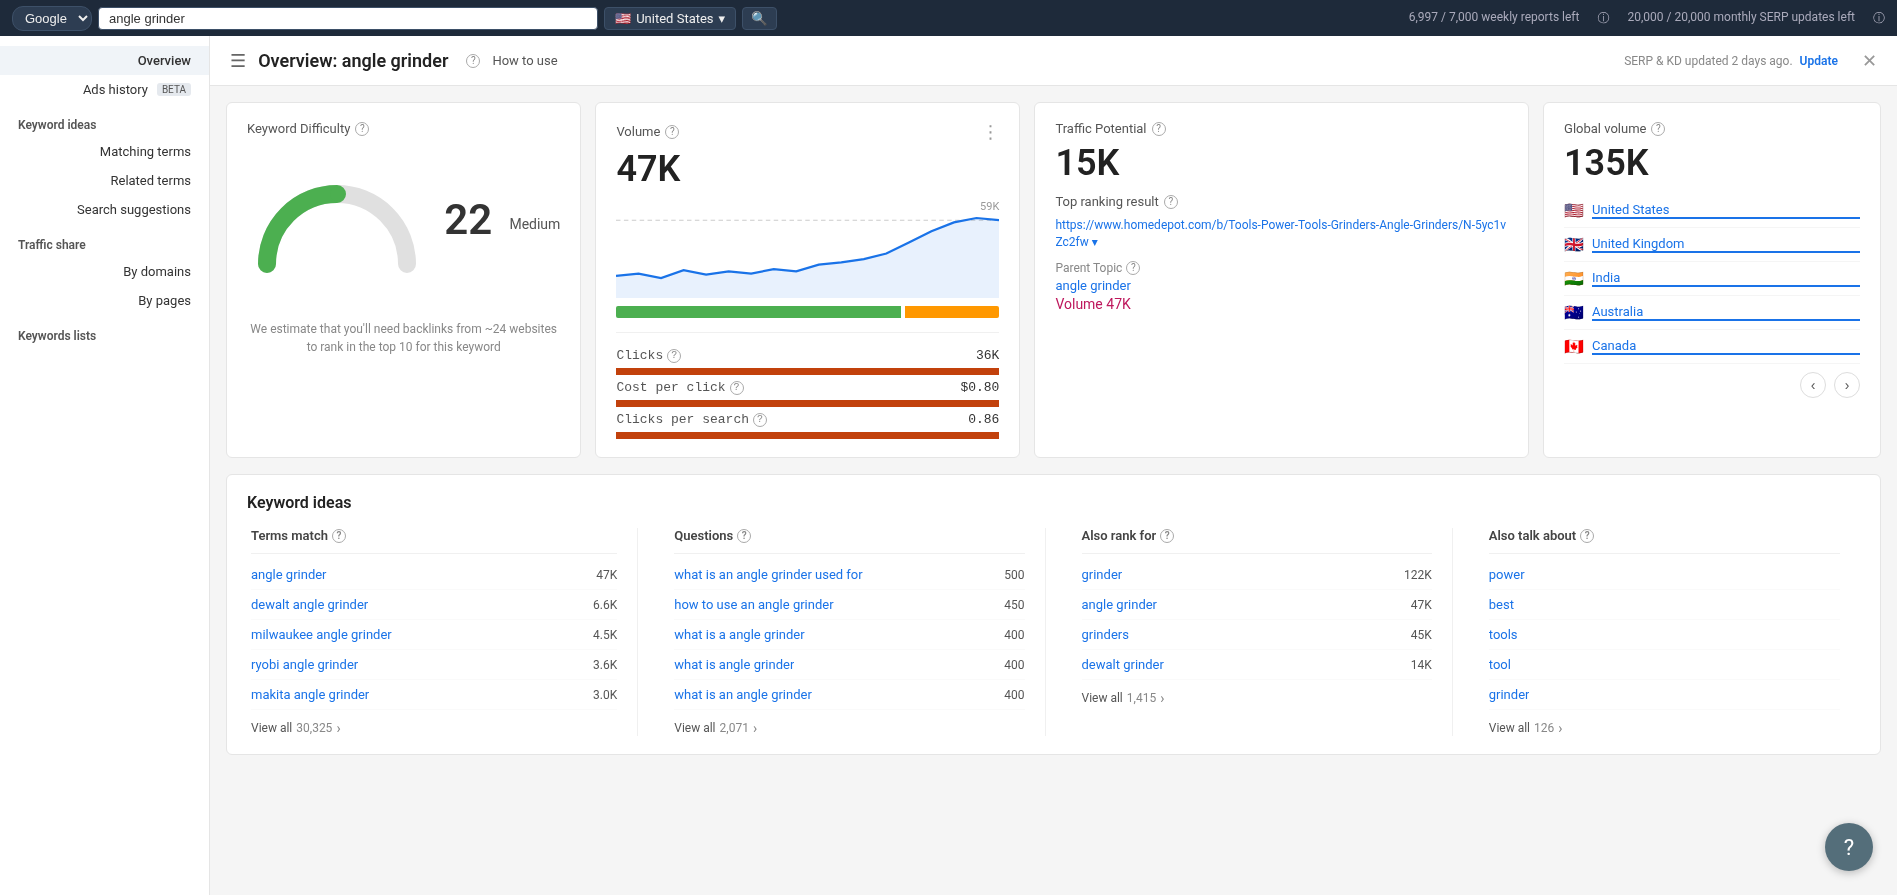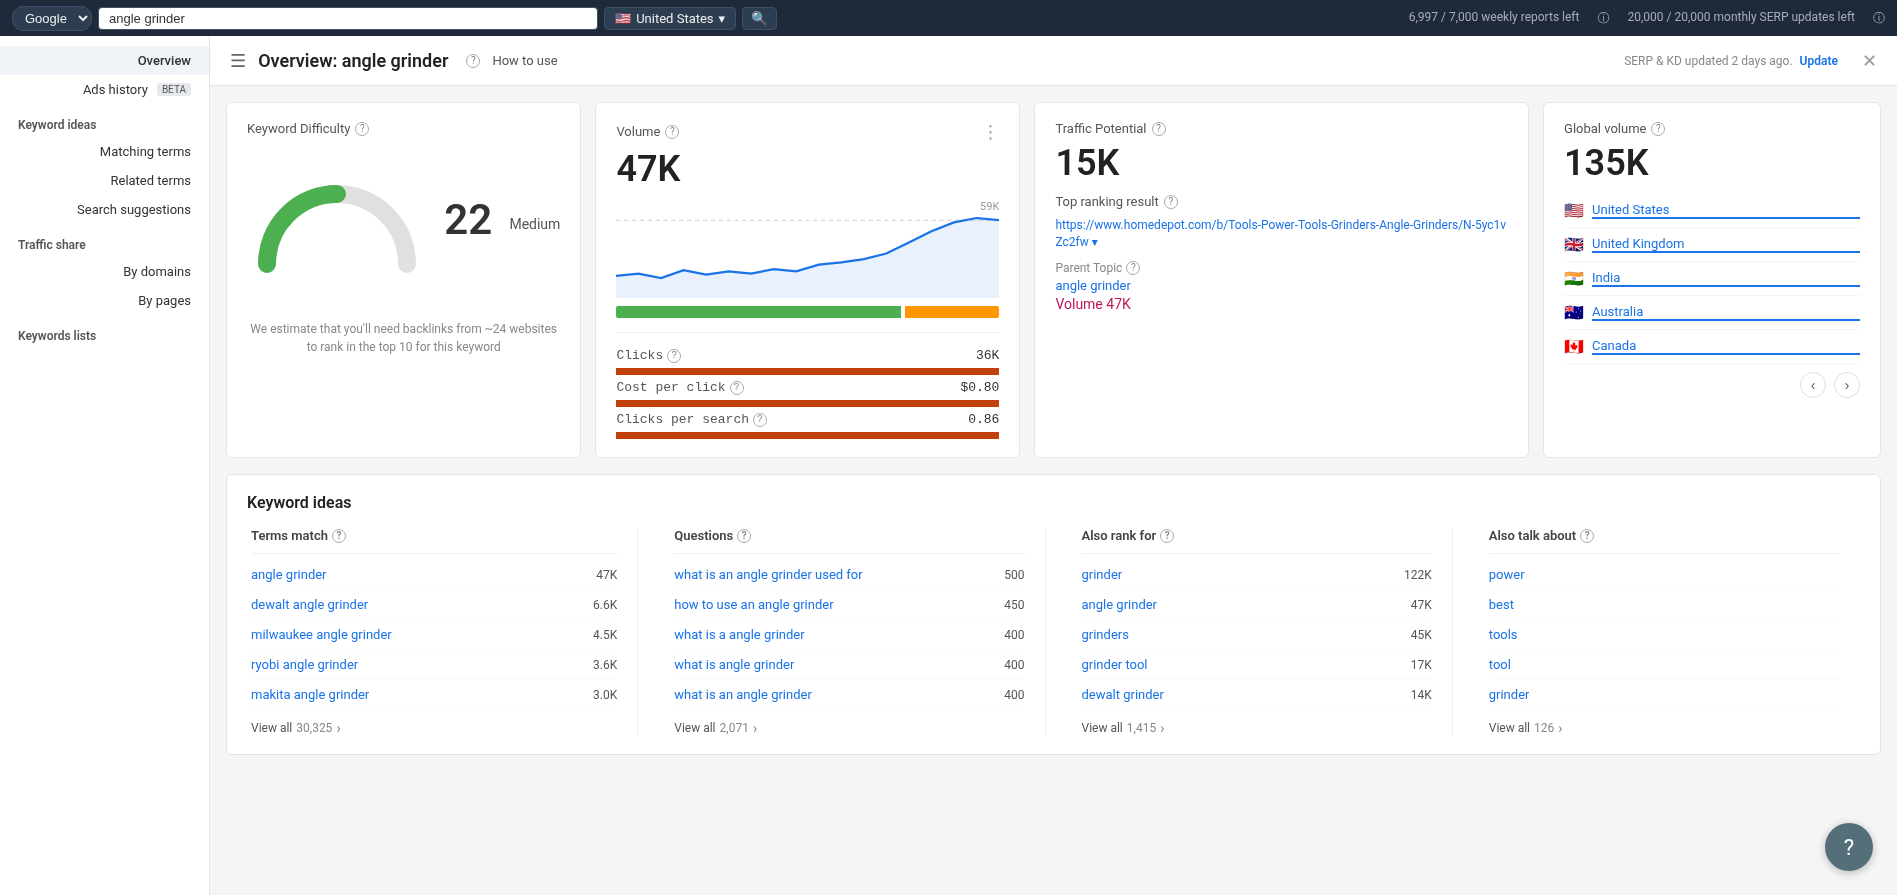--- a/index.html
+++ b/index.html
@@ -399,24 +399,20 @@
           </div>
           <div class="ideas-row">
             <a class="ideas-link" href="#">angle grinder</a>
             <span class="ideas-count">47K</span>
           </div>
           <div class="ideas-row">
             <a class="ideas-link" href="#">grinders</a>
             <span class="ideas-count">45K</span>
           </div>
           <div class="ideas-row">
-            <a class="ideas-link" href="#">grinder tool</a>
-            <span class="ideas-count">17K</span>
-          </div>
-          <div class="ideas-row">
             <a class="ideas-link" href="#">dewalt grinder</a>
             <span class="ideas-count">14K</span>
           </div>
           <div class="view-all">
             <span>View all</span>
             <span class="view-all-num">1,415</span>
             <span class="view-all-arrow">›</span>
           </div>
         </div>
 

